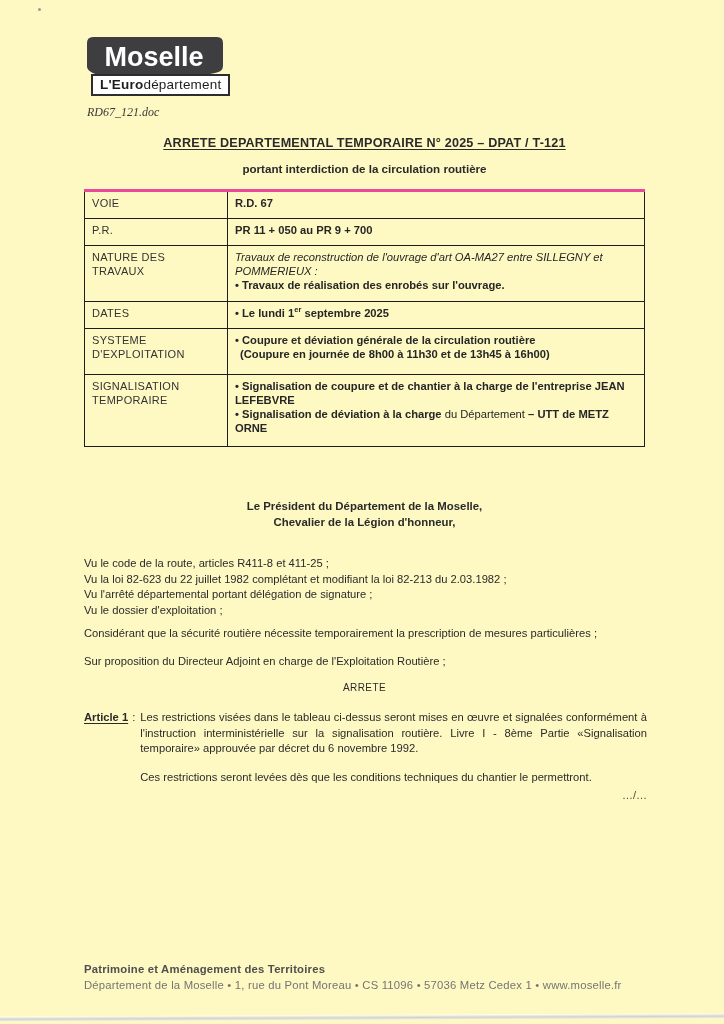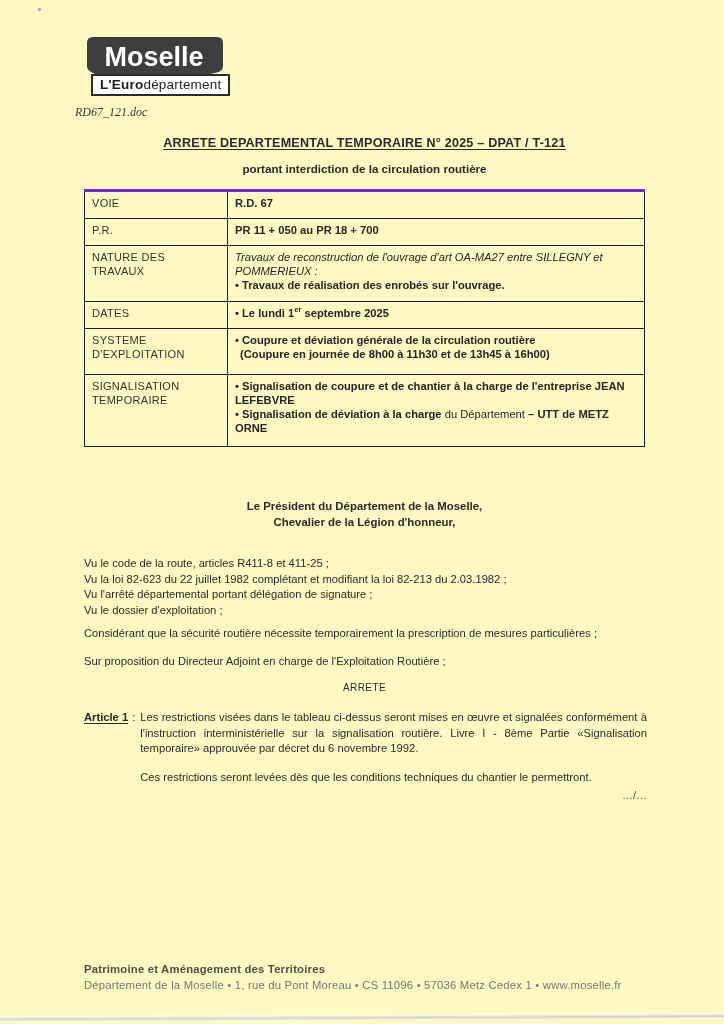--- a/index.html
+++ b/index.html
@@ -22,38 +22,38 @@
   .logo-wrap{position:absolute;left:86px;top:36px;width:140px;height:64px;}
   .logo-svg{display:block;}
   .euro-box{
     position:absolute;left:5px;top:38px;
     background:#fff;border:2px solid #2d2d2f;
     padding:1px 7px 2px 7px;font-size:13.5px;color:#1e1e20;white-space:nowrap;
     letter-spacing:.2px;
   }
   .euro-box b{font-weight:bold;}
   
-  .filename{position:absolute;left:75px;top:105px;
+  .filename{position:absolute;left:87px;top:105px;
     font-family:"Liberation Serif", serif;font-style:italic;font-size:12px;color:#3a3a3a;}
   
   .content-center{position:absolute;left:84px;width:561px;text-align:center;}
   .doc-title{top:136px;font-weight:bold;font-size:12.6px;letter-spacing:.2px;}
   .doc-title span{text-decoration:underline;text-underline-offset:2px;}
   .doc-subtitle{top:162px;font-weight:bold;font-size:11.6px;}
   
   .doc-table{
     position:absolute;left:84px;top:189px;width:561px;
     border-collapse:collapse;table-layout:fixed;
     font-size:11.2px;color:#262626;
   }
   .doc-table td{
     border:1.5px solid #1d1d1d;
     vertical-align:top;padding:4px 7px 3px 7px;line-height:14px;
   }
-  .doc-table{border-top:3px solid #6d28d9;}
+  .doc-table{border-top:3px solid #ec4899;}
   .doc-table col.c1{width:143px;}
   .lbl{font-size:11px;letter-spacing:.3px;color:#333;}
   .b{font-weight:bold;}
   .ital{font-style:italic;}
   .reg{font-weight:normal;}
   .sub-indent{padding-left:5px;}
   sup{font-size:7.5px;vertical-align:super;line-height:0;}
   tr.r1 td{height:19px;}
   tr.r2 td{height:19px;}
   tr.r3 td{height:36px;}
@@ -105,21 +105,21 @@
         <col class="c1">
         <col>
       </colgroup>
     <tbody>
         <tr class="r1">
       <td class="lbl">VOIE</td>
       <td><span class="b">R.D. 67</span></td>
     </tr>
     <tr class="r2">
       <td class="lbl">P.R.</td>
-      <td><span class="b">PR 11 + 050 au PR 18 + 700</span></td>
+      <td><span class="b">PR 11 + 050 au PR 9 + 700</span></td>
     </tr>
     <tr class="r4">
       <td class="lbl">
         <div>NATURE DES</div>
         <div>TRAVAUX</div>
       </td>
       <td>
         <div class="ital">Travaux de reconstruction de l'ouvrage d'art OA-MA27 entre SILLEGNY et POMMERIEUX :</div>
         <div class="b">• Travaux de réalisation des enrobés sur l'ouvrage.</div>
       </td>

